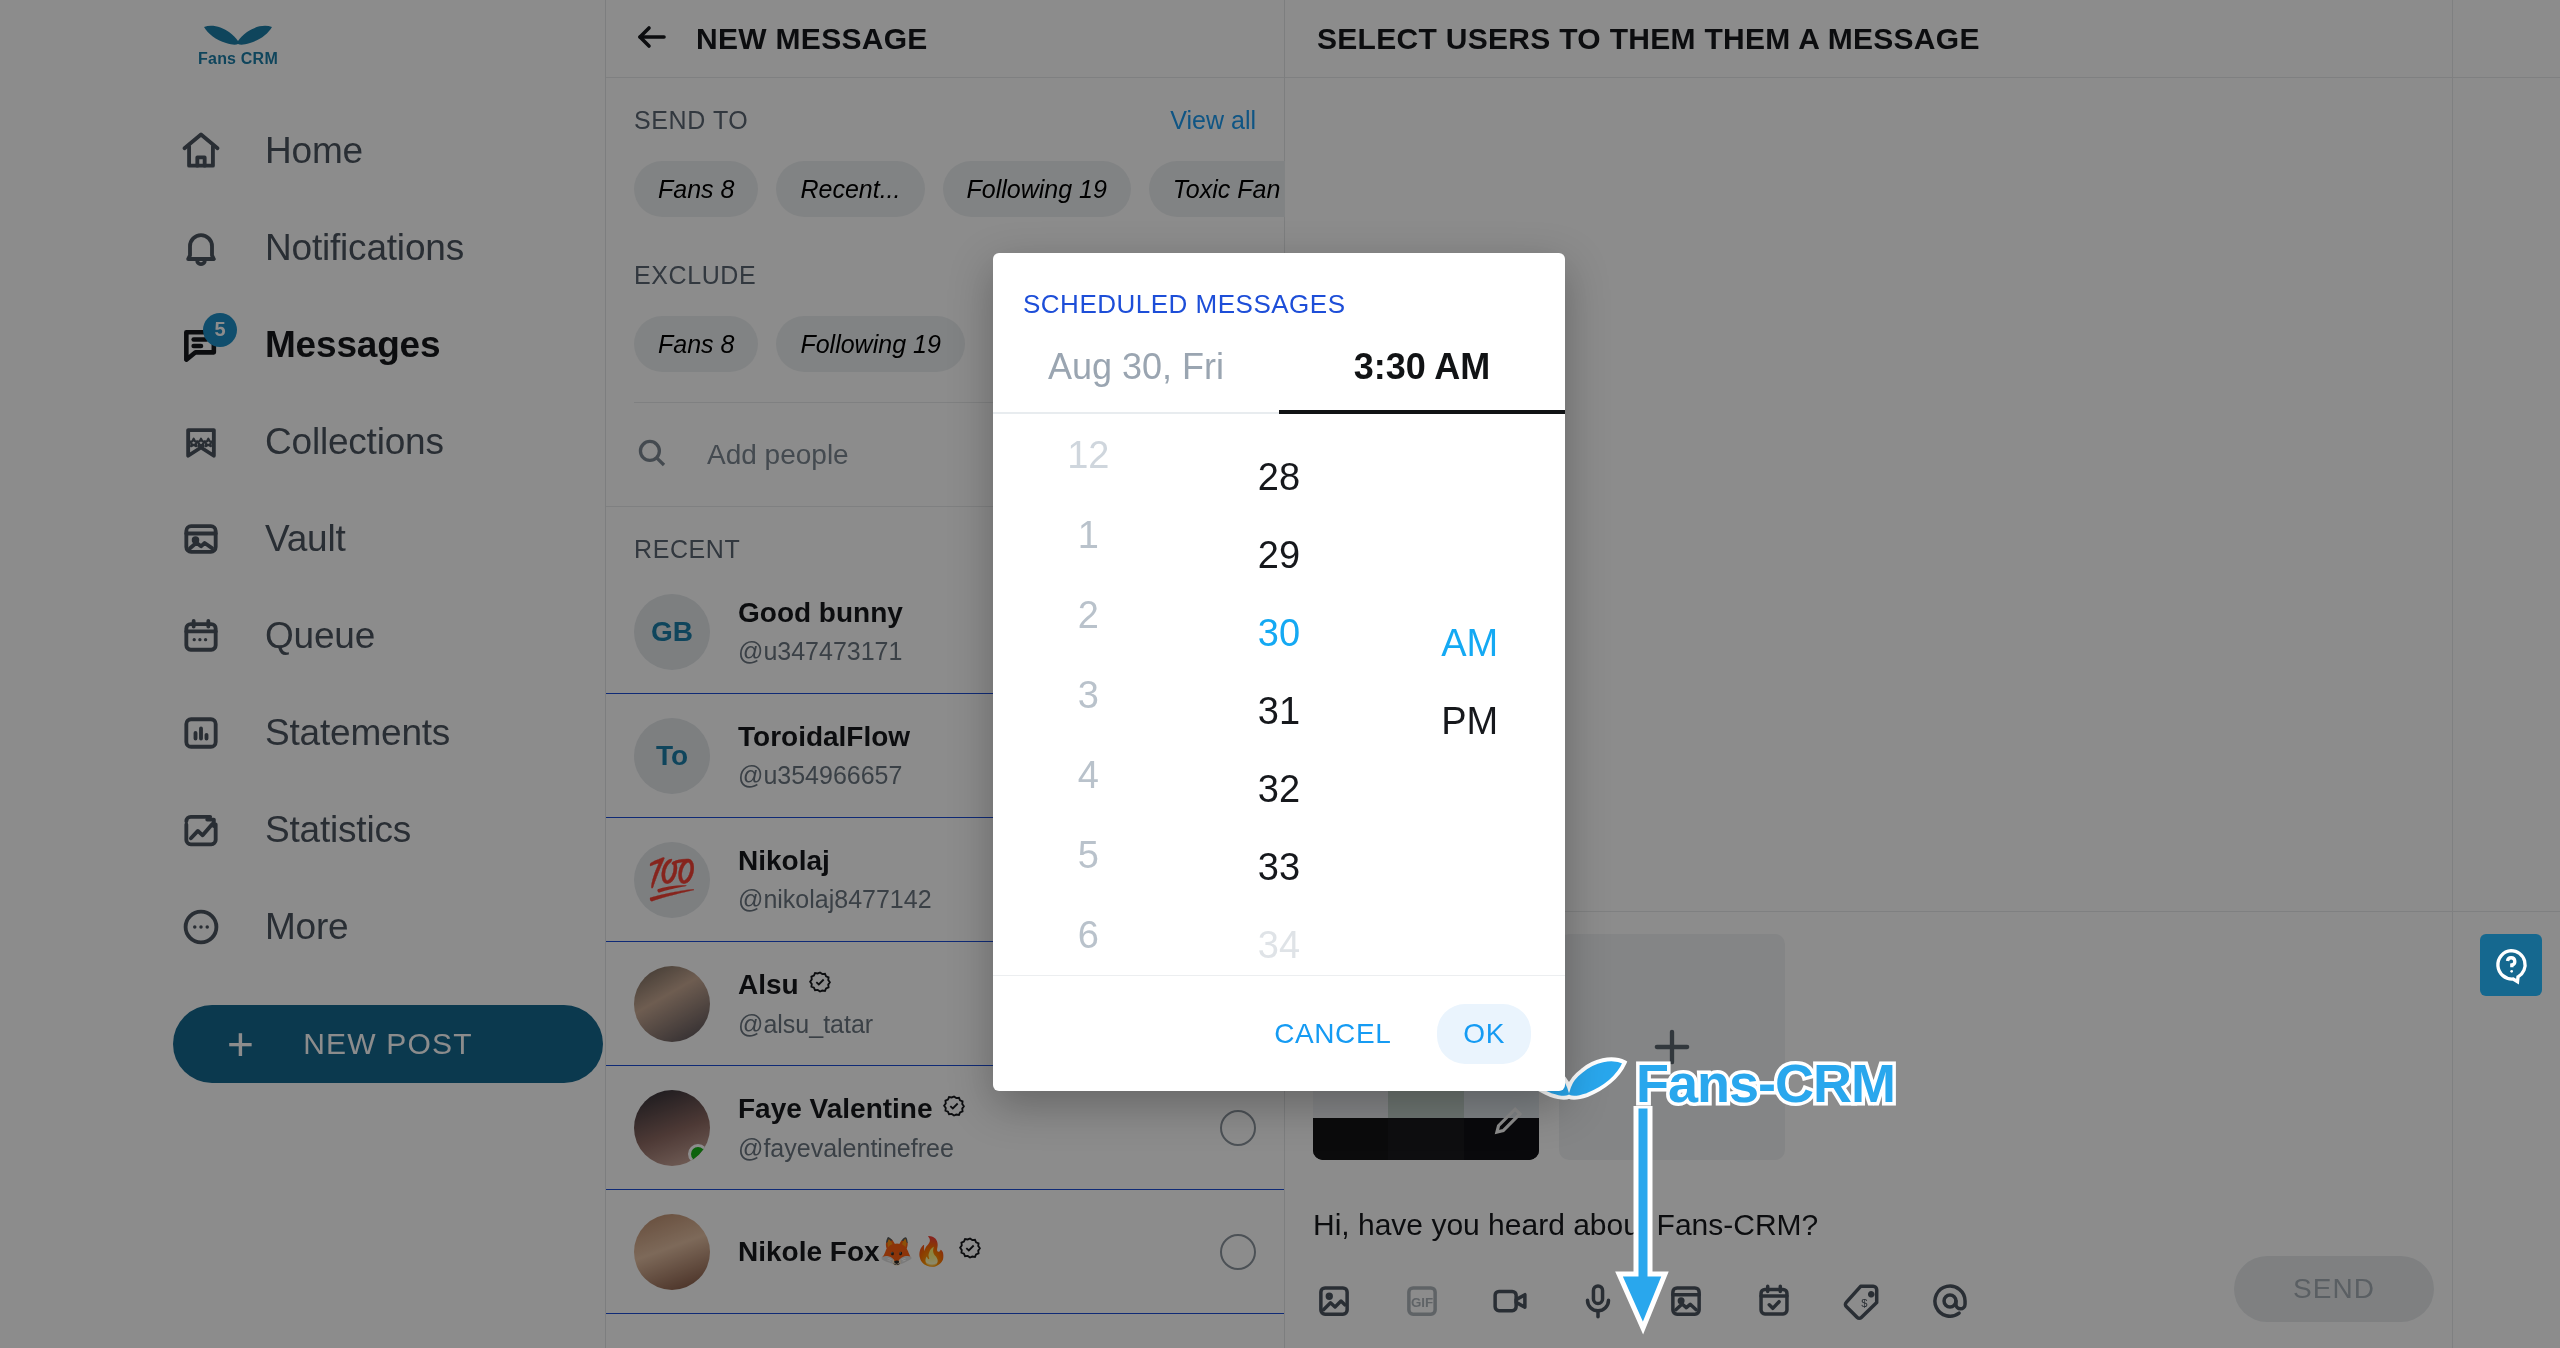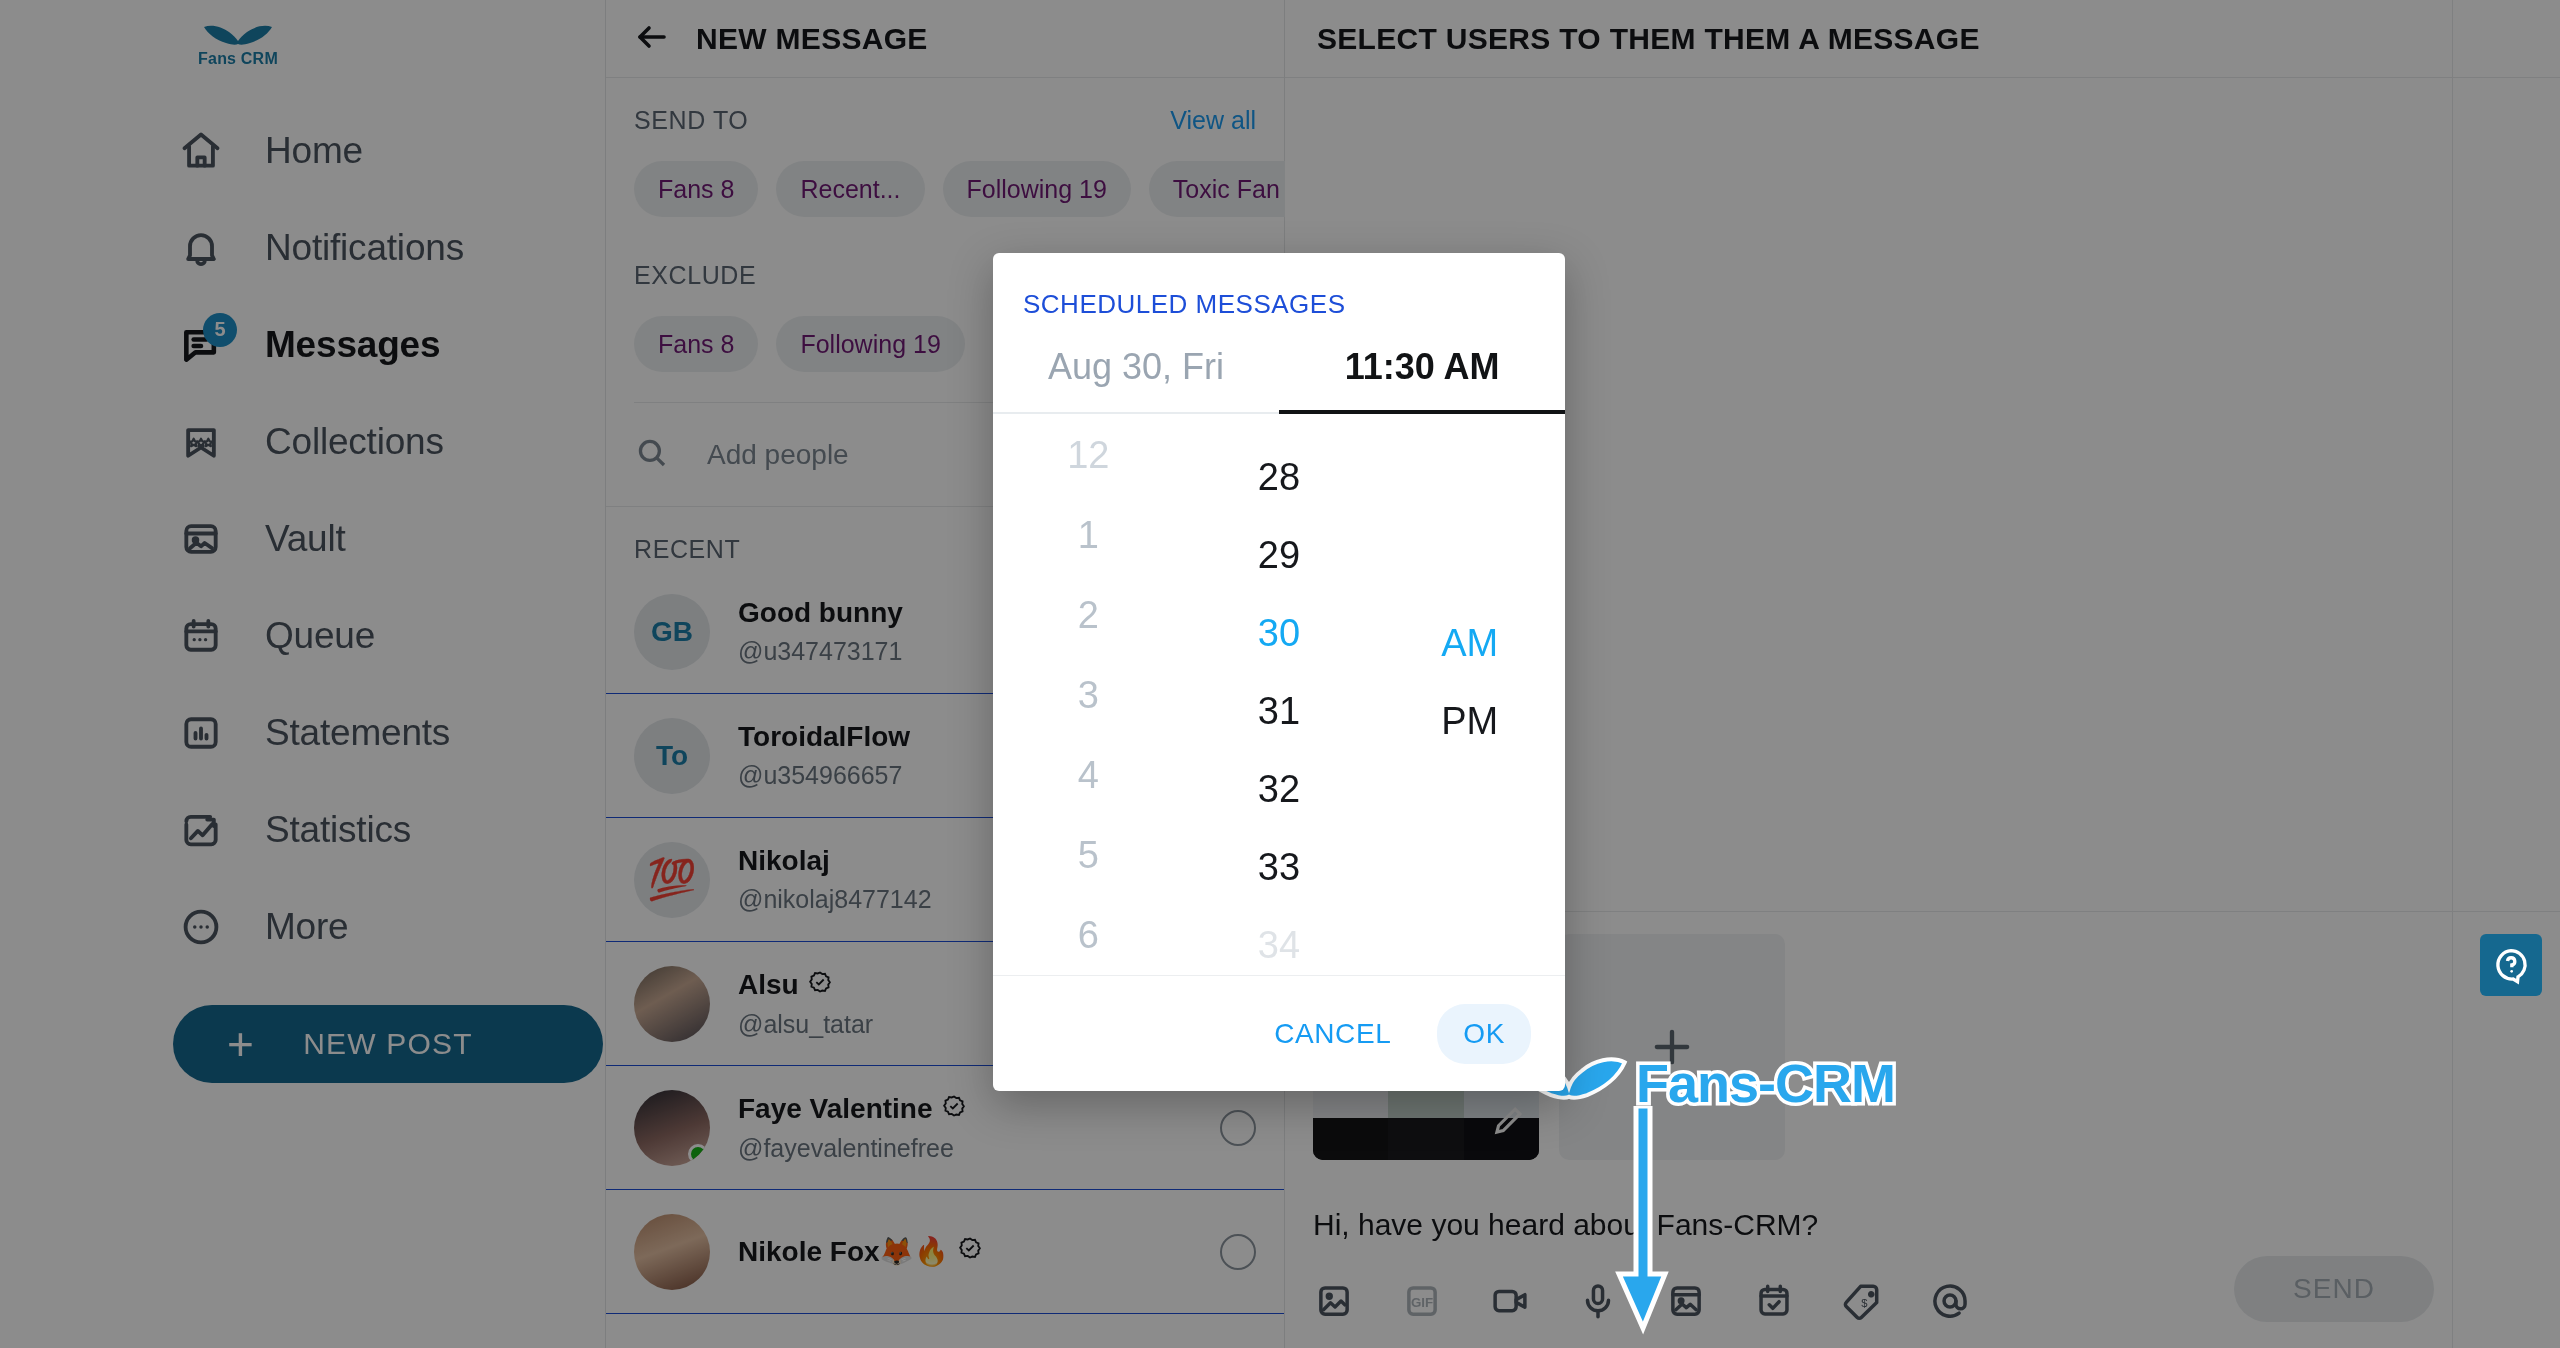--- a/index.html
+++ b/index.html
@@ -94,22 +94,23 @@
     padding:28px 28px 0 28px;
   }
   .sect-head { display:flex; align-items:center; justify-content:space-between; }
   .sect-label { font-size:25px; color:#5b6673; letter-spacing:.6px;}
   .sect-link { font-size:25px; color:#1d9bf0; cursor:pointer;}
   .chips { display:flex; gap:18px; margin-top:26px; flex-wrap:nowrap; }
   .chip {
     background:#eceff1; border-radius:28px;
     padding:0 24px; height:56px;
     display:flex; align-items:center;
-    font-size:25px; color:#701a75; white-space:nowrap;
+    font-size:25px; color:#000000; white-space:nowrap;
     cursor:pointer;
+    font-style:italic;
   }
   .divider { height:1px; background:#e8eaec; margin-top:30px;}
   .search-row {
     height:104px; display:flex; align-items:center; gap:37px; padding:0 28px;
     border-bottom:1px solid #e8eaec;
   }
   .search-row svg { width:36px; height:36px; stroke:#7d8892; fill:none; stroke-width:2.2;}
   .search-input {
     border:none; outline:none; background:transparent;
     font-size:28px; color:#2b3137; font-family:inherit; width:100%;
@@ -632,21 +633,21 @@
     <path d="M9.9 9.6a2.2 2.2 0 1 1 2.6 2.4v1.3"></path>
     <circle cx="12.4" cy="15.8" r=".8" fill="#fff" stroke="none"></circle>
   </svg>
 </div>
 
 <div class="modal">
   <div class="modal-title">SCHEDULED MESSAGES</div>
 
   <div class="picker-tabs">
     <div class="ptab inactive">Aug 30, Fri</div>
-    <div class="ptab active">11:30 AM</div>
+    <div class="ptab active">3:30 AM</div>
   </div>
 
   <div class="wheels">
 
     <div class="wheel wheel-hour">
       <div class="wheel-col" style="top:22px; gap:42px;">
         <span class="wv faded">12</span>
         <span class="wv">1</span>
         <span class="wv">2</span>
         <span class="wv">3</span>

